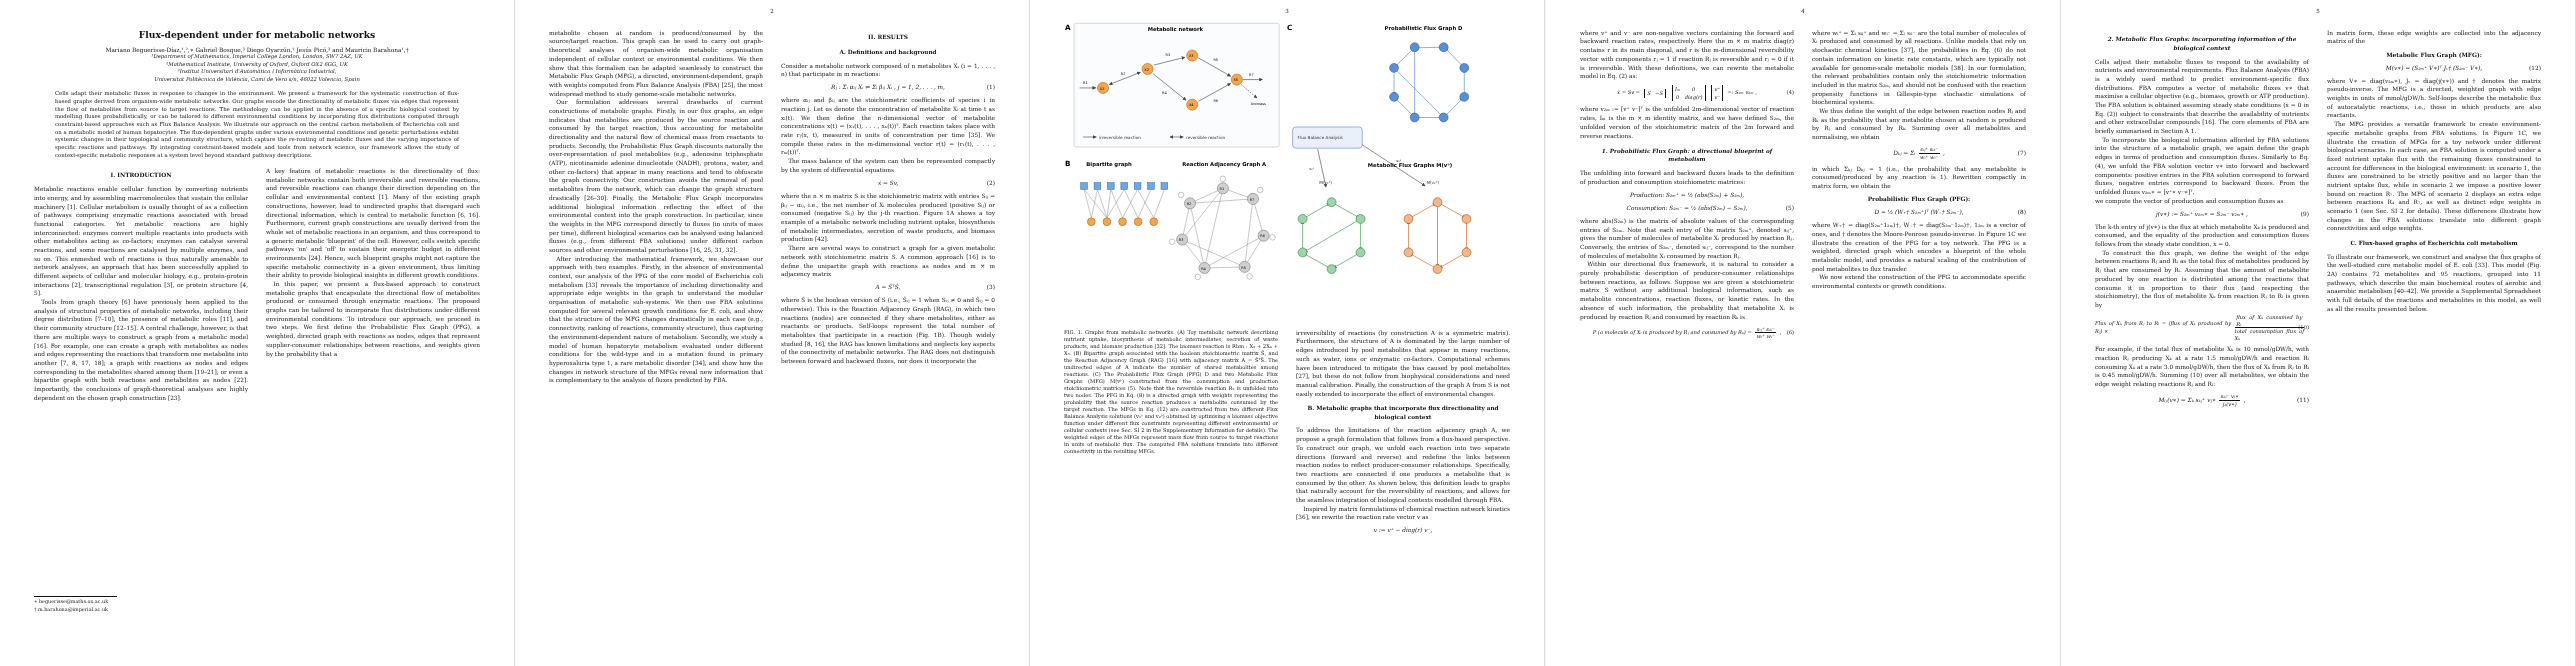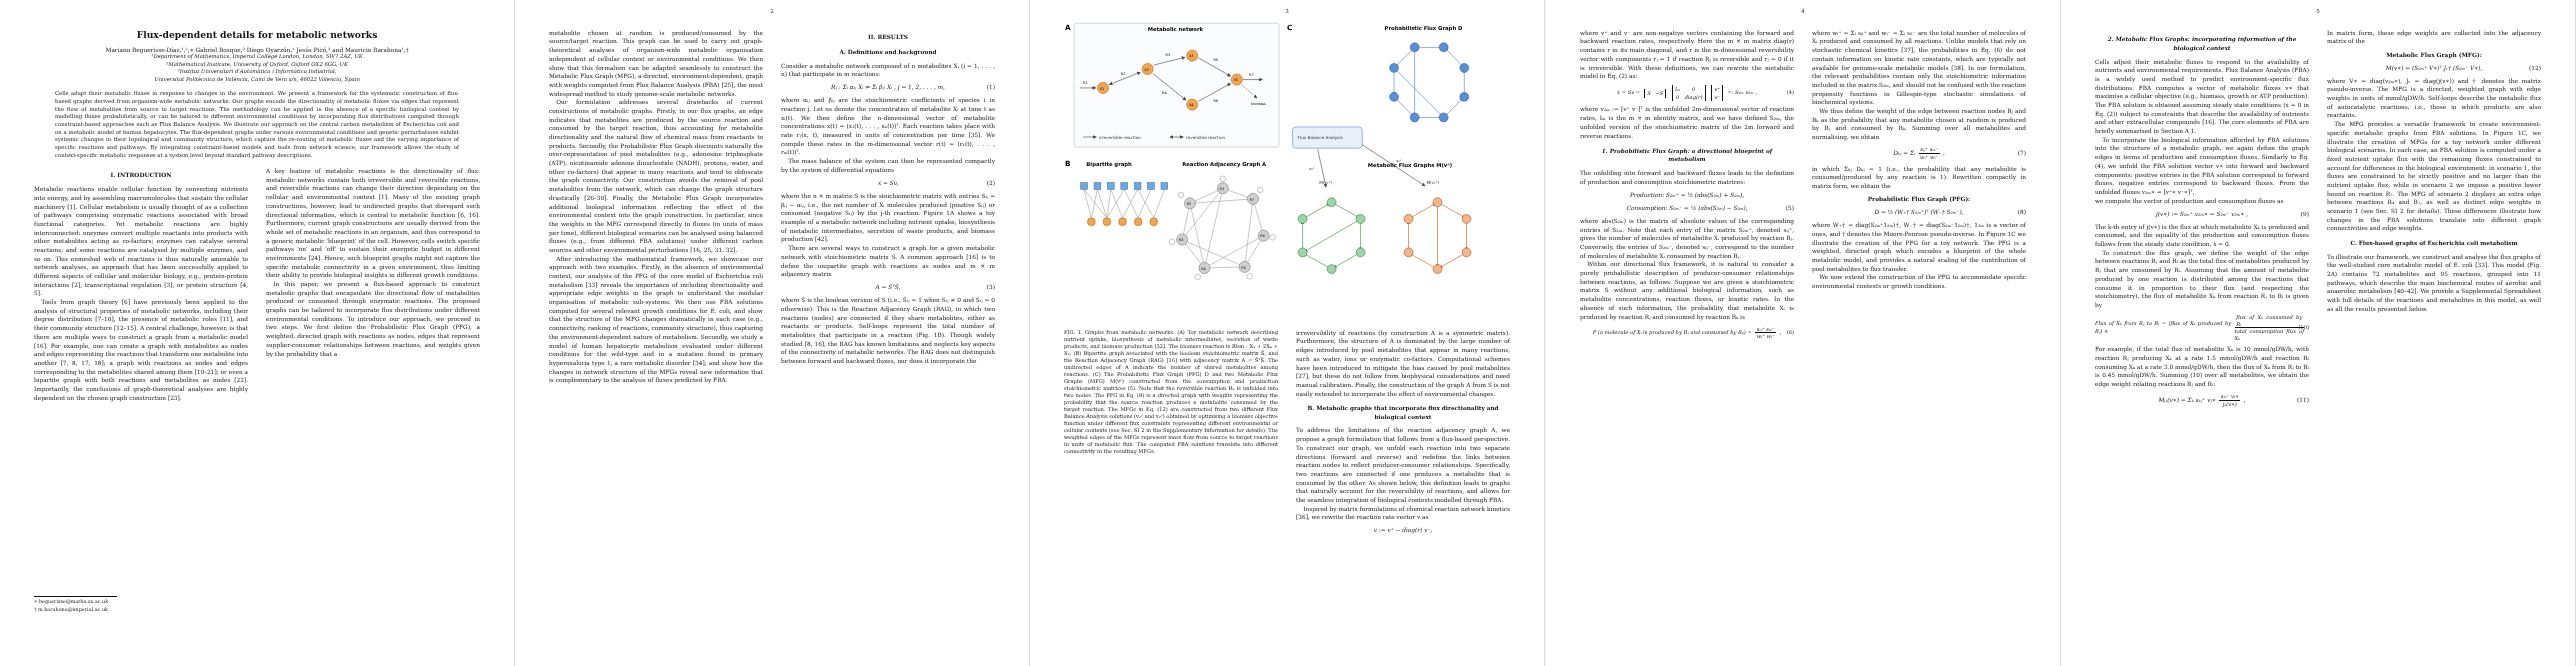--- a/index.html
+++ b/index.html
@@ -47,21 +47,21 @@
 </style>
 </head>
 <body>
 
 <div class="canvas">
 
   <div class="arxiv">arXiv:1605.01639v6  [q-bio.MN]  28 Mar 2018</div>
 
   <section class="page" id="p1">
     <div class="inner">
-      <h1 class="title">Flux-dependent details for metabolic networks</h1>
+      <h1 class="title">Flux-dependent under for metabolic networks</h1>
       <div class="authors">Mariano Beguerisse-Díaz,¹,²,∗ Gabriel Bosque,³ Diego Oyarzún,¹ Jesús Picó,³ and Mauricio Barahona¹,†</div>
       <div class="affil">¹Department of Mathematics, Imperial College London, London, SW7 2AZ, UK</div>
       <div class="affil">²Mathematical Institute, University of Oxford, Oxford OX2 6GG, UK</div>
       <div class="affil">³Institut Universitari d'Automàtica i Informàtica Industrial,</div>
       <div class="affil">Universitat Politècnica de València, Camí de Vera s/n, 46022 Valencia, Spain</div>
       <div class="abstract">Cells adapt their metabolic fluxes in response to changes in the environment. We present a framework for the systematic construction of flux-based graphs derived from organism-wide metabolic networks. Our graphs encode the directionality of metabolic fluxes via edges that represent the flow of metabolites from source to target reactions. The methodology can be applied in the absence of a specific biological context by modelling fluxes probabilistically, or can be tailored to different environmental conditions by incorporating flux distributions computed through constraint-based approaches such as Flux Balance Analysis. We illustrate our approach on the central carbon metabolism of Escherichia coli and on a metabolic model of human hepatocytes. The flux-dependent graphs under various environmental conditions and genetic perturbations exhibit systemic changes in their topological and community structure, which capture the re-routing of metabolic fluxes and the varying importance of specific reactions and pathways. By integrating constraint-based models and tools from network science, our framework allows the study of context-specific metabolic responses at a system level beyond standard pathway descriptions.</div>
       <div class="cols">
         <div class="col p1col">
           <h2 class="sec">I.   INTRODUCTION</h2>
           <p class="p noind">Metabolic reactions enable cellular function by converting nutrients into energy, and by assembling macromolecules that sustain the cellular machinery [1]. Cellular metabolism is usually thought of as a collection of pathways comprising enzymatic reactions associated with broad functional categories. Yet metabolic reactions are highly interconnected: enzymes convert multiple reactants into products with other metabolites acting as co-factors; enzymes can catalyse several reactions, and some reactions are catalysed by multiple enzymes, and so on. This enmeshed web of reactions is thus naturally amenable to network analyses, an approach that has been successfully applied to different aspects of cellular and molecular biology, e.g., protein-protein interactions [2], transcriptional regulation [3], or protein structure [4, 5].</p>

